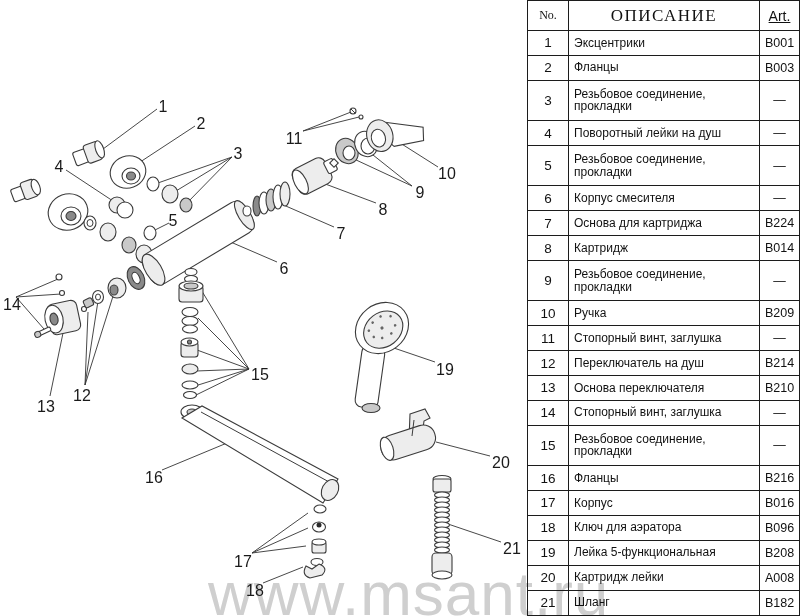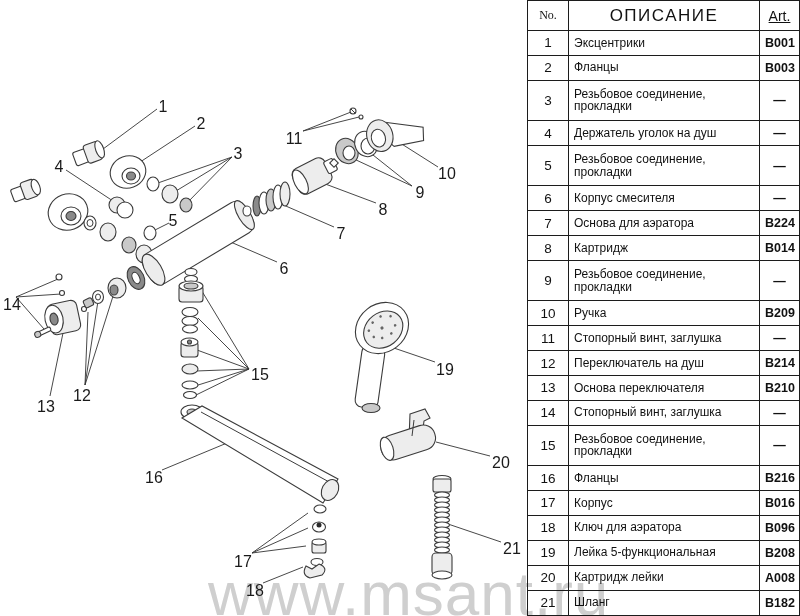--- a/index.html
+++ b/index.html
@@ -19,25 +19,25 @@
   #diagram .dot{fill:#666;stroke:none;}
   #diagram text{stroke:none;fill:#1a1a1a;font-family:"Liberation Sans",sans-serif;
     font-size:16px;}
   
   #table-wrap{position:absolute;left:527px;top:0;width:272px;height:616px;z-index:3;}
   table{width:272px;height:616px;border-collapse:collapse;table-layout:fixed;background:transparent;}
   td,th{border:1.6px solid #1c1c1c;padding:1px 5px;vertical-align:middle;background:transparent;}
   col.c-no{width:41px;} col.c-desc{width:191px;} col.c-art{width:40px;}
   th{font-weight:normal;}
   .h-no{font-family:"Liberation Serif",serif;font-size:12px;text-align:center;}
-  .h-desc{font-family:Liberation Sans, sans-serif;font-size:17px;letter-spacing:1.5px;text-align:center;}
+  .h-desc{font-family:Liberation Serif, serif;font-size:17px;letter-spacing:1.5px;text-align:center;}
   .h-art{font-size:14px;text-align:center;text-decoration:underline;}
   .c-num{font-size:13.5px;text-align:center;}
   .c-txt{font-size:12px;line-height:1.08;text-align:left;border-radius:10px;}
-  .c-code{font-size:12.5px;text-align:center;font-weight:bold;}
+  .c-code{font-size:12.5px;text-align:center;}
   tr.hdr{height:30px;}
 </style>
 </head>
 <body>
 
 <div id="stage">
 
   <div id="watermark">www.msant.ru</div>
 
   <svg id="diagram" width="528" height="616" viewBox="0 0 528 616" xmlns="http://www.w3.org/2000/svg">
@@ -318,36 +318,36 @@
             <td class="c-txt">Фланцы</td>
             <td class="c-code">B003</td>
           </tr>
       <tr>
             <td class="c-num">3</td>
             <td class="c-txt">Резьбовое соединение, прокладки</td>
             <td class="c-code">—</td>
           </tr>
       <tr>
             <td class="c-num">4</td>
-            <td class="c-txt">Держатель уголок на душ</td>
+            <td class="c-txt">Поворотный лейки на душ</td>
             <td class="c-code">—</td>
           </tr>
       <tr>
             <td class="c-num">5</td>
             <td class="c-txt">Резьбовое соединение, прокладки</td>
             <td class="c-code">—</td>
           </tr>
       <tr>
             <td class="c-num">6</td>
             <td class="c-txt">Корпус смесителя</td>
             <td class="c-code">—</td>
           </tr>
       <tr>
             <td class="c-num">7</td>
-            <td class="c-txt">Основа для аэратора</td>
+            <td class="c-txt">Основа для картриджа</td>
             <td class="c-code">B224</td>
           </tr>
       <tr>
             <td class="c-num">8</td>
             <td class="c-txt">Картридж</td>
             <td class="c-code">B014</td>
           </tr>
       <tr>
             <td class="c-num">9</td>
             <td class="c-txt">Резьбовое соединение, прокладки</td>

